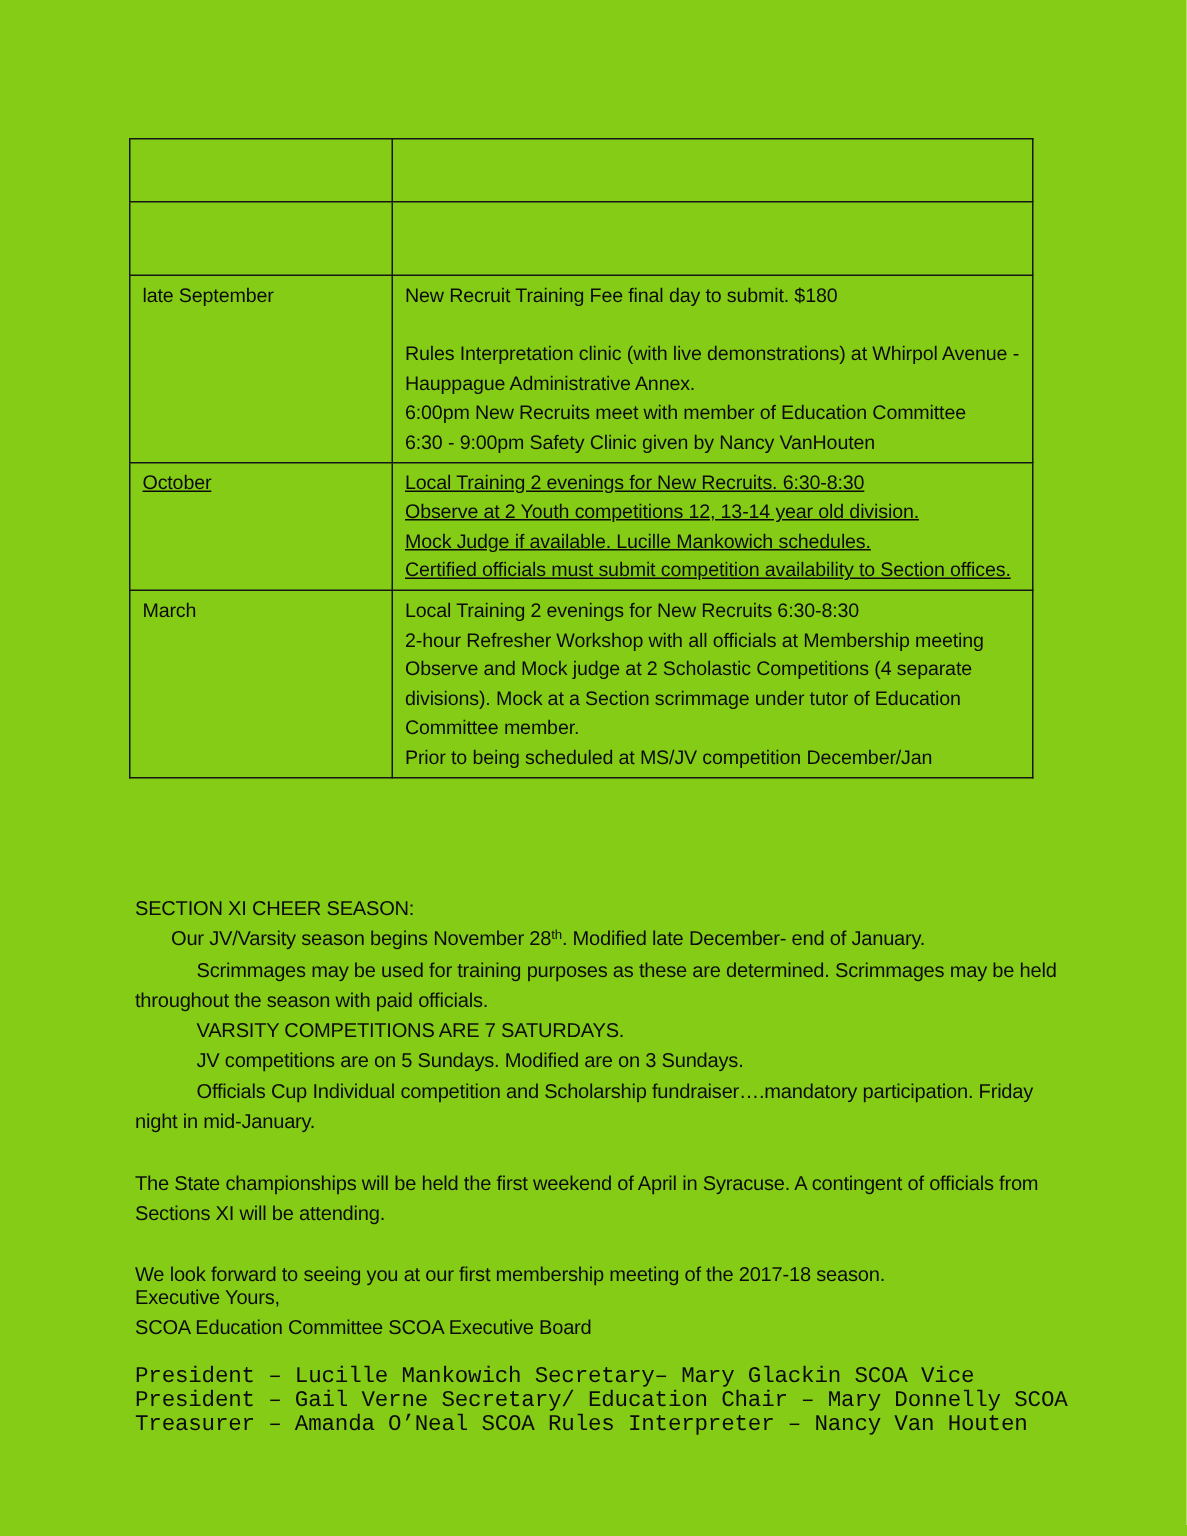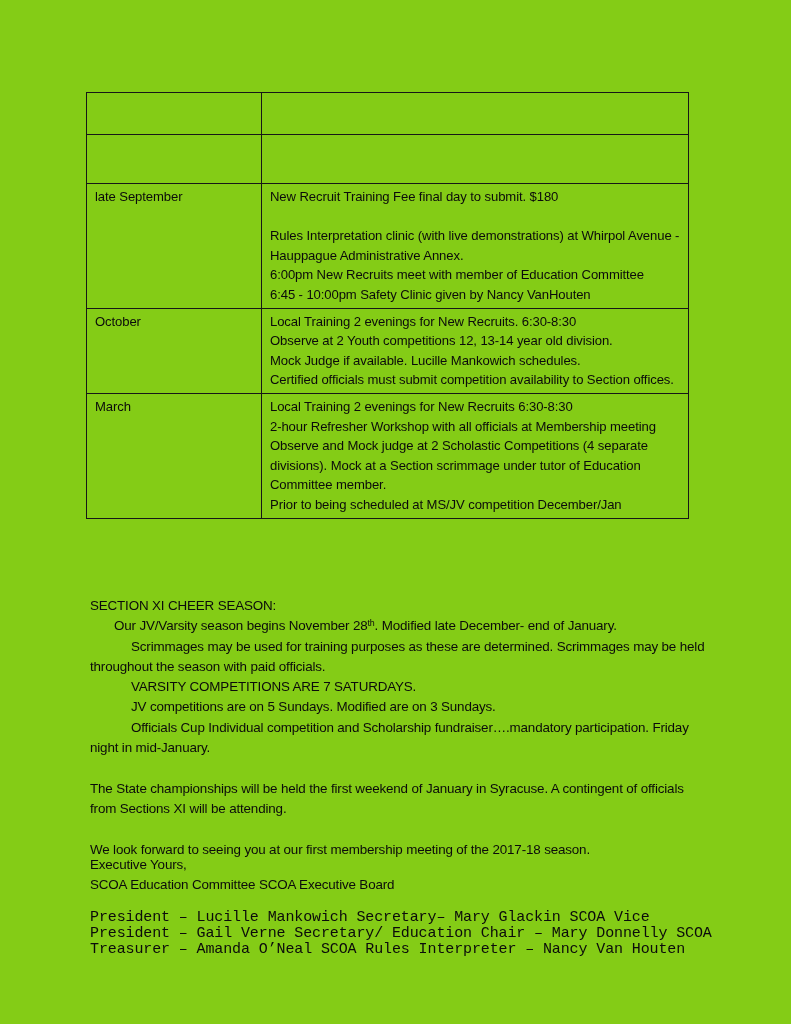--- a/index.html
+++ b/index.html
@@ -45,21 +45,21 @@
   .col-month { width: 160px; }
   .col-detail { width: 412px; }
 
   .row-blank-a td { height: 35px; }
   .row-blank-b td { height: 42px; }
 
   .cell-text { white-space: pre-line; }
   .cell-month { white-space: pre-line; }
 
   .pad-sep { padding-bottom: 10px; }
-  .pad-oct { padding-bottom: 9px; }
+  .pad-oct { padding-bottom: 9px; text-decoration: underline; }
   .pad-nov { padding-bottom: 0px; }
 
   
   .body-copy {
     position: absolute;
     left: 90px;
     top: 596px;
     width: 620px;
     font-size: 13.4px;
     line-height: 20.3px;
@@ -112,21 +112,21 @@
         <td class="col-month cell-month"></td>
         <td class="col-detail cell-text"></td>
       </tr>
 
       <tr>
         <td class="col-month cell-month pad-sep">late September</td>
         <td class="col-detail cell-text pad-sep">New Recruit Training Fee final day to submit.  $180
 
 Rules Interpretation clinic  (with live demonstrations) at Whirpol Avenue - Hauppague Administrative Annex.
 6:00pm  New Recruits meet with member of Education Committee
-6:45 - 10:00pm  Safety Clinic given by Nancy VanHouten</td>
+6:30 - 9:00pm  Safety Clinic given by Nancy VanHouten</td>
       </tr>
 
       <tr>
         <td class="col-month cell-month pad-oct">October</td>
         <td class="col-detail cell-text pad-oct">Local Training 2 evenings for New Recruits.  6:30-8:30
 Observe at 2 Youth competitions 12, 13-14 year old division.
 Mock Judge if available.  Lucille Mankowich schedules.
 Certified officials must submit competition availability to Section offices.</td>
       </tr>
 
@@ -150,21 +150,21 @@
     <p class="para hang-2">Scrimmages may be used for training purposes as these are determined.  Scrimmages may be held throughout the season with paid officials.</p>
 
     <p class="para ind-2">VARSITY COMPETITIONS ARE 7 SATURDAYS.</p>
 
     <p class="para ind-2">JV competitions are on 5 Sundays.  Modified are on 3 Sundays.</p>
 
     <p class="para hang-2">Officials Cup Individual competition and Scholarship fundraiser….mandatory participation.  Friday night in mid-January.</p>
 
     <div class="gap-line"></div>
 
-    <p class="para">The State championships will be held the first weekend of January  in Syracuse. A contingent of officials from Sections XI will be attending.</p>
+    <p class="para">The State championships will be held the first weekend of April  in Syracuse. A contingent of officials from Sections XI will be attending.</p>
 
     <div class="gap-line"></div>
 
     <p class="para">We look forward to seeing you at our first membership meeting of the 2017-18 season.</p>
 
   </div>
 
   <div class="sig-block">
     <p class="para">Executive Yours,</p>
     <p class="para">SCOA Education Committee   SCOA Executive Board</p>

